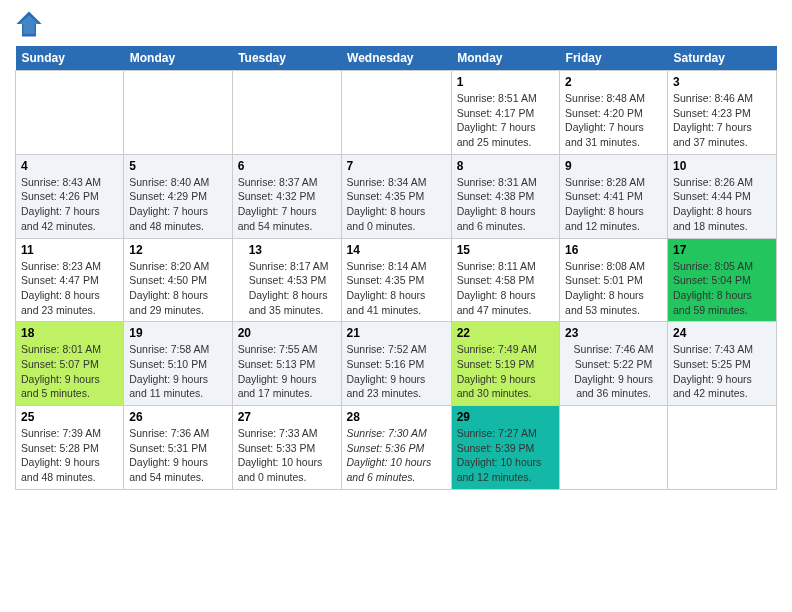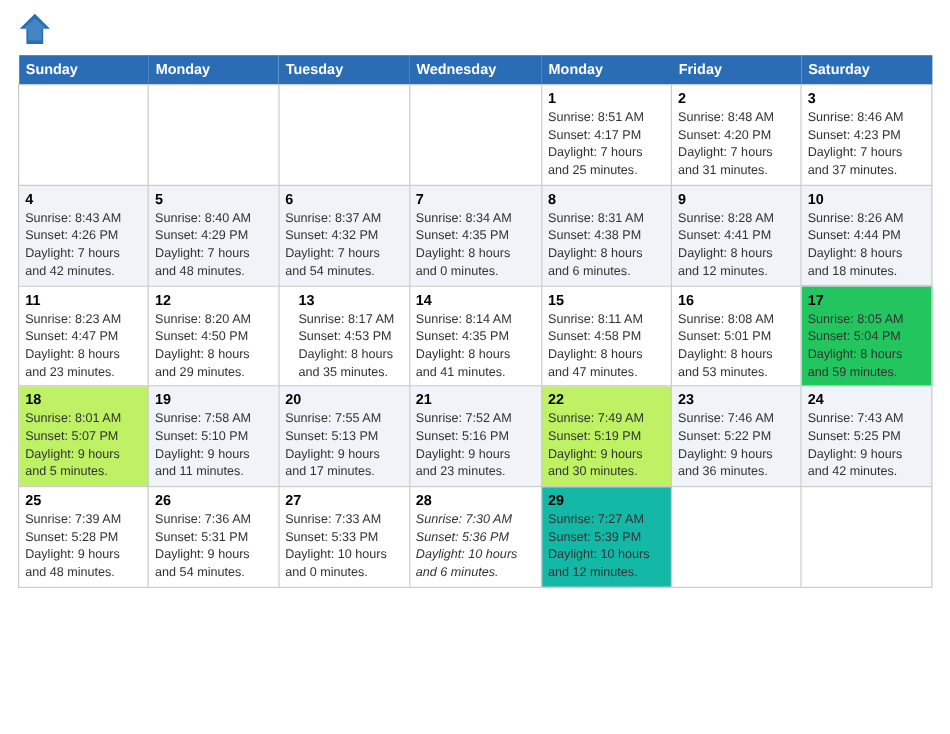--- a/index.html
+++ b/index.html
@@ -282,21 +282,21 @@
         </td>
         <td style="background: #bef264;">
           <div class="day-num">22</div>
           <div class="day-info" style="white-space: pre-line;">Sunrise: 7:49 AM
 Sunset: 5:19 PM
 Daylight: 9 hours
 and 30 minutes.</div>
         </td>
         <td style="background: rgb(240, 244, 248);">
           <div class="day-num">23</div>
-          <div class="day-info" style="white-space: pre-line;">Sunrise: 7:46 AM
+          <div class="day-info" style="white-space: pre-line; text-align: center;">Sunrise: 7:46 AM
 Sunset: 5:22 PM
 Daylight: 9 hours
 and 36 minutes.</div>
         </td>
         <td style="background: rgb(240, 244, 248);">
           <div class="day-num">24</div>
           <div class="day-info" style="white-space: pre-line;">Sunrise: 7:43 AM
 Sunset: 5:25 PM
 Daylight: 9 hours
 and 42 minutes.</div>

